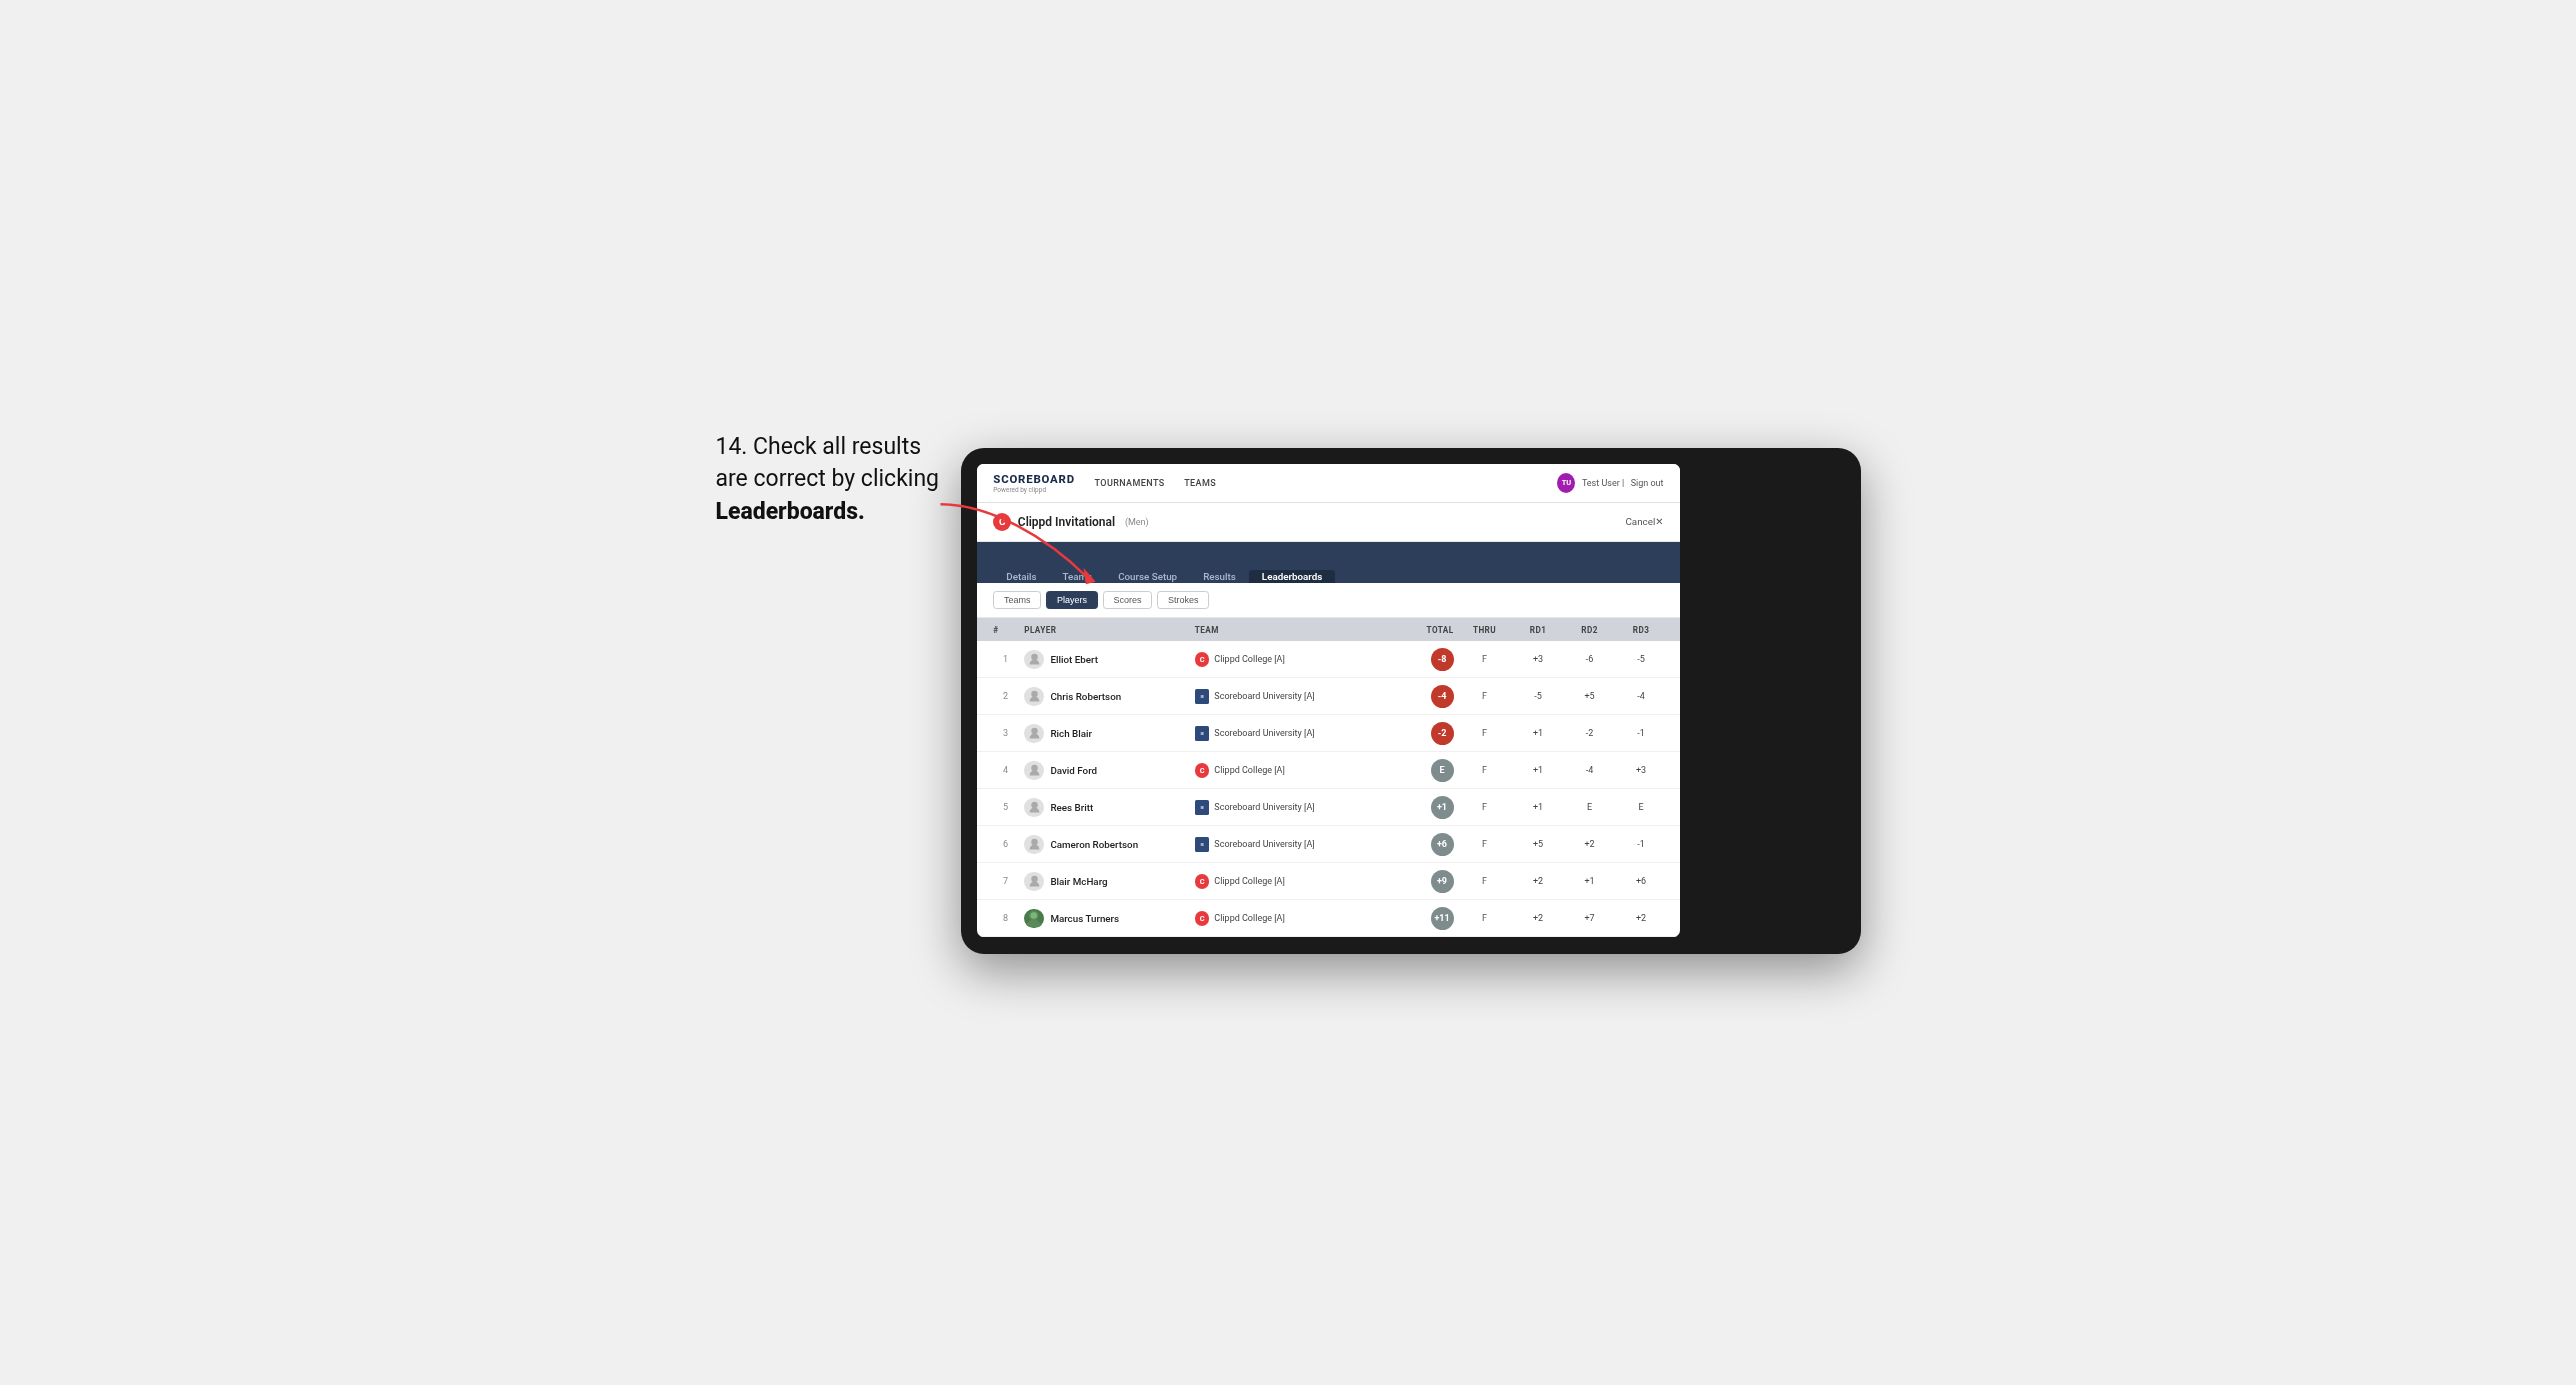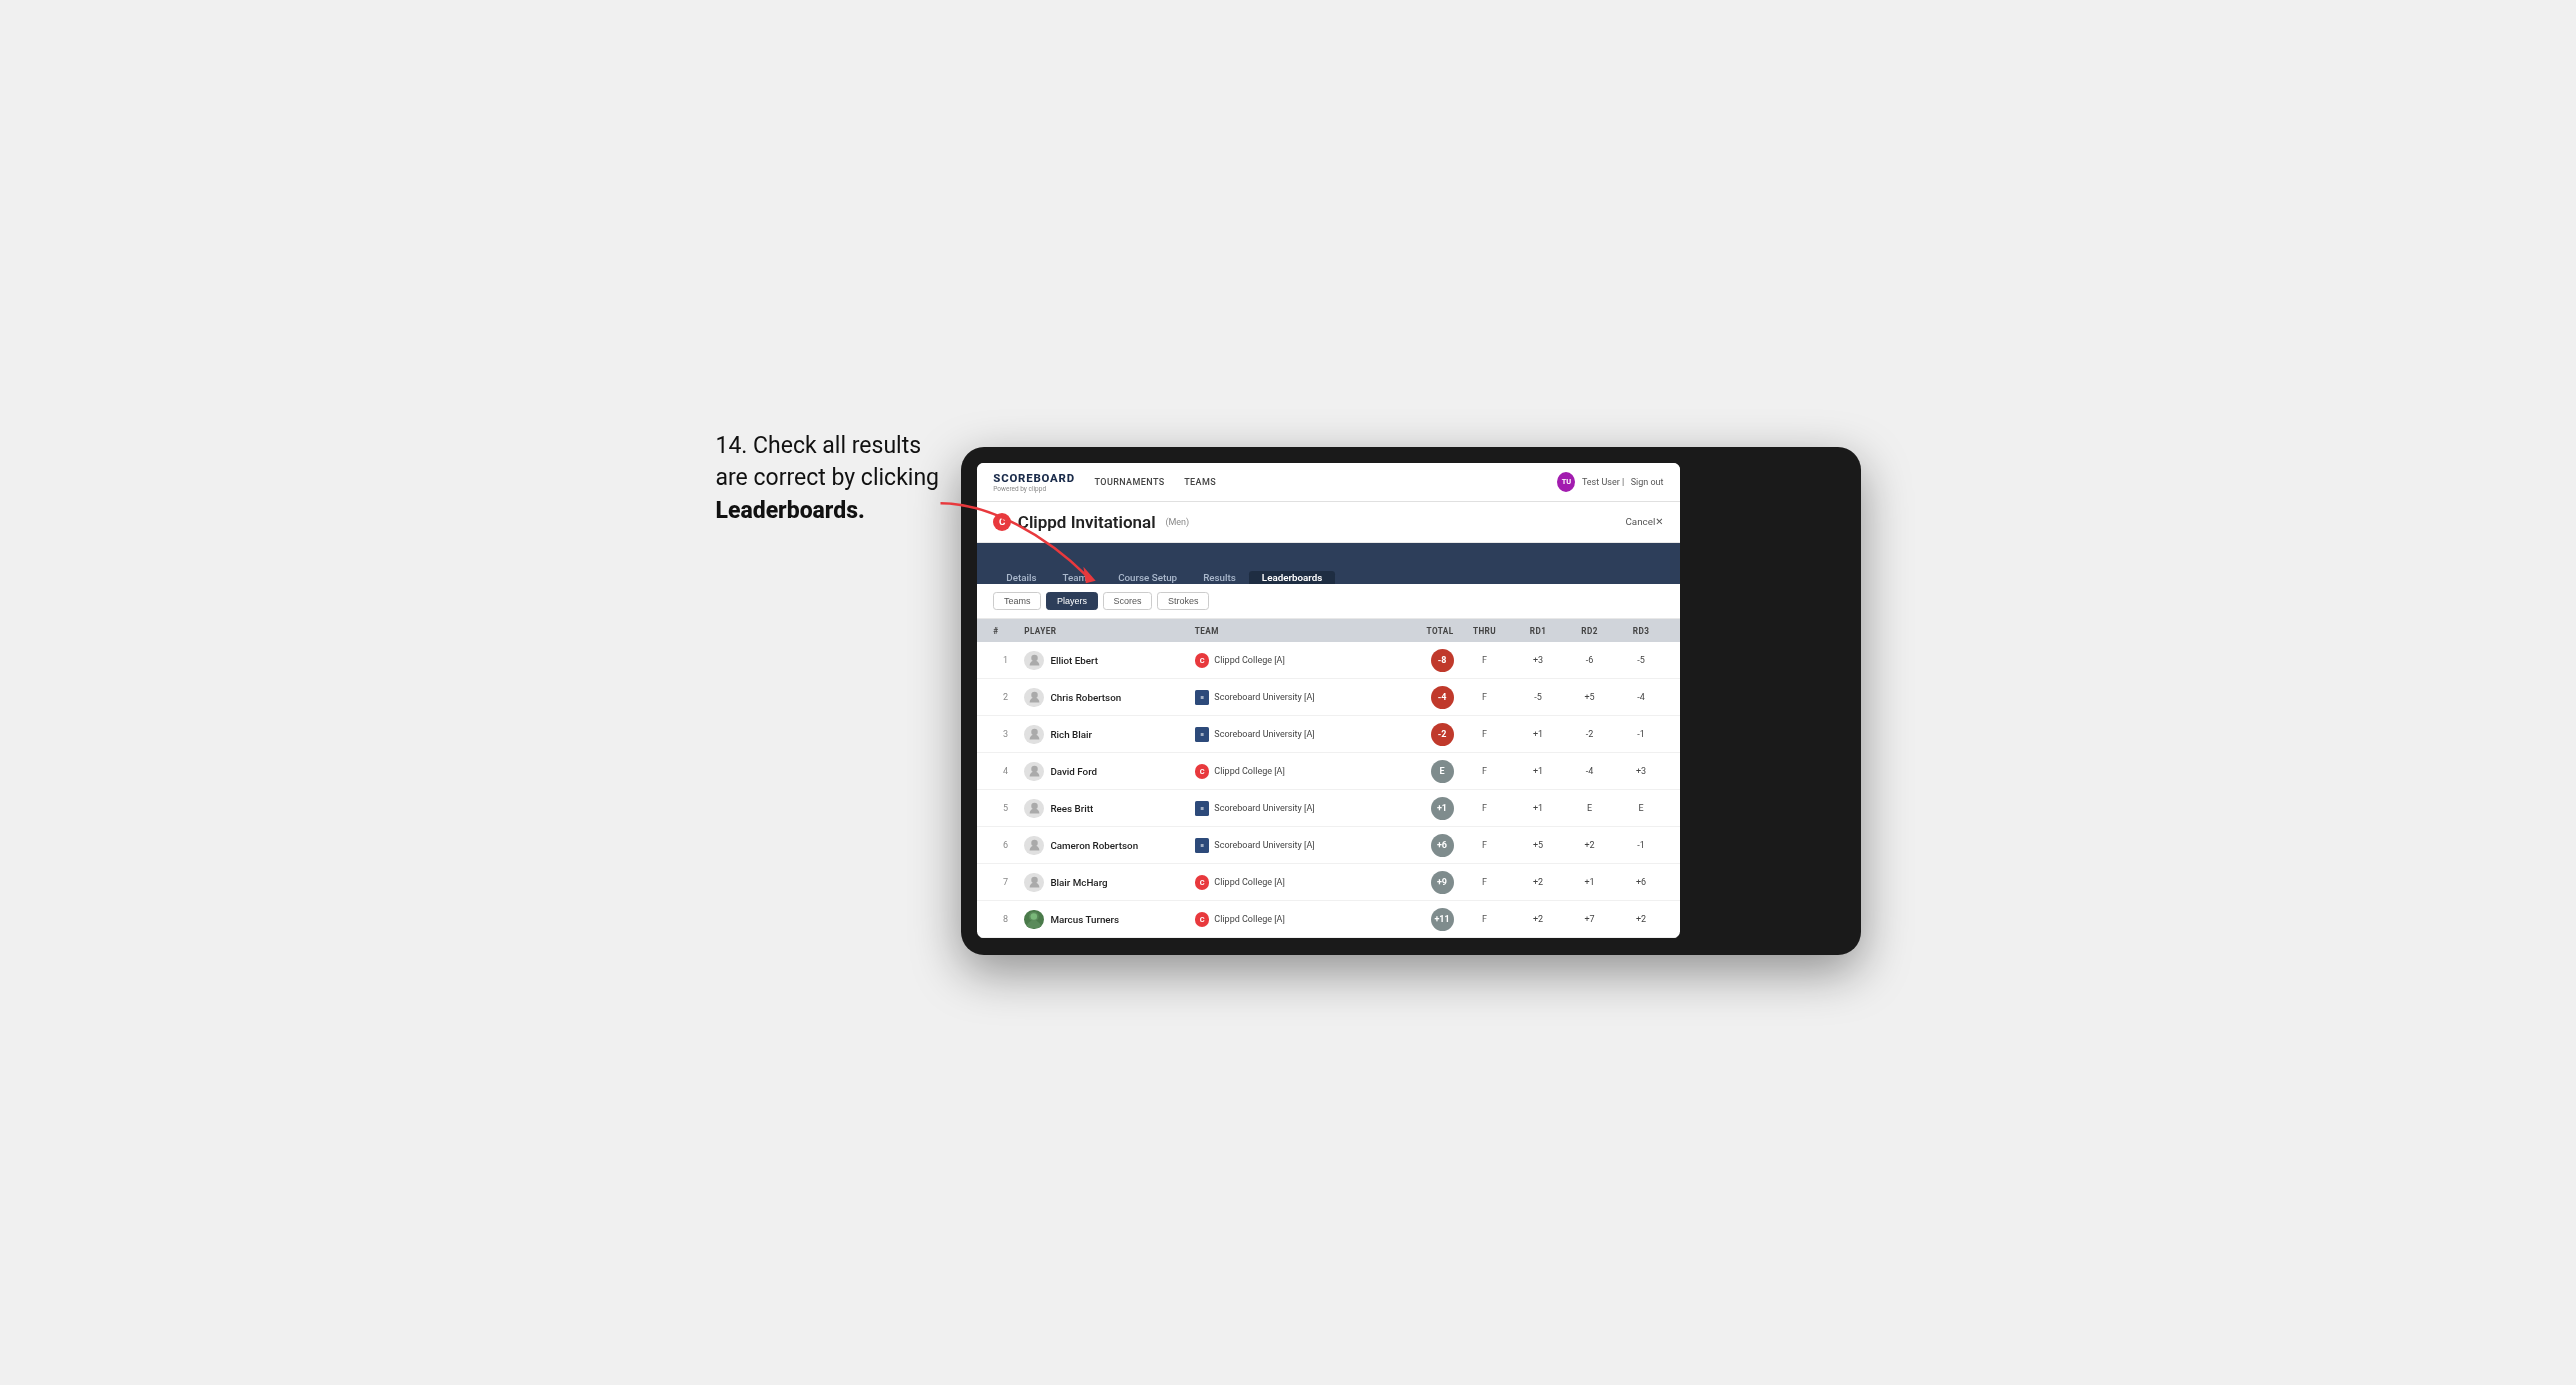--- a/index.html
+++ b/index.html
@@ -139,21 +139,21 @@
       background: #e8393d;
       border-radius: 50%;
       display: flex;
       align-items: center;
       justify-content: center;
       color: white;
       font-size: 9.8px;
       font-weight: bold;
     }
     .tournament-name {
-      font-size: 17px;
+      font-size: 12px;
       font-weight: 600;
       color: #222;
     }
     .tournament-type {
       font-size: 9px;
       color: #888;
       margin-left: 3.3px;
     }
     .cancel-btn {
       font-size: 9.8px;

